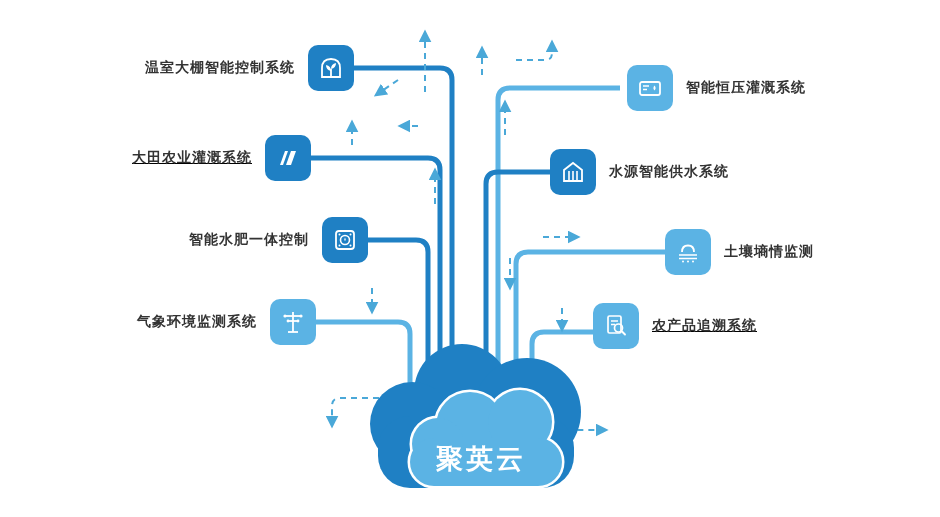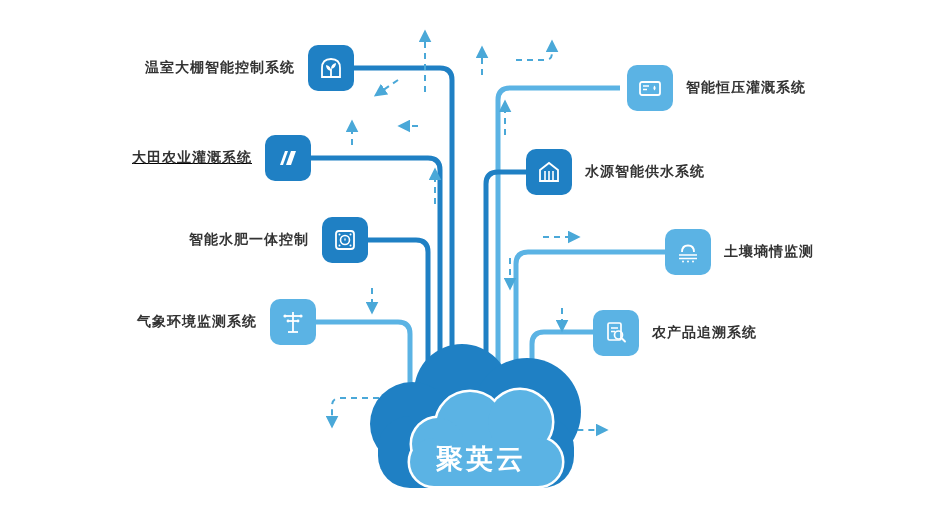--- a/index.html
+++ b/index.html
@@ -146,21 +146,21 @@
     <span class="tile light">
       <svg width="28" height="28" viewBox="0 0 28 28">
         <rect x="4" y="8" width="20" height="13" rx="2" fill="none" stroke="#fff" stroke-width="1.8"></rect>
         <path d="M18.5 11.5 Q16.3 14.3 18.5 16.5 Q20.7 14.3 18.5 11.5 Z" fill="#fff"></path>
         <path d="M7 12 H13 M7 15.5 H11" stroke="#fff" stroke-width="1.5" fill="none"></path>
       </svg>
     </span>
     <span class="label">智能恒压灌溉系统</span>
   </div>
 
-  <div class="node" style="top:149px; left:526px;">
+  <div class="node" style="top:149px; left:550px;">
     <span class="tile dark">
       <svg width="28" height="28" viewBox="0 0 28 28">
         <path d="M5 23 V12 L14 5 L23 12 V23 Z" fill="none" stroke="#fff" stroke-width="1.8"></path>
         <path d="M10 23 V13 M14 23 V13 M18 23 V13" stroke="#fff" stroke-width="1.6" fill="none"></path>
       </svg>
     </span>
     <span class="label">水源智能供水系统</span>
   </div>
 
   <div class="node" style="top:229px; left:645px;padding-left:20px;">
@@ -169,21 +169,21 @@
         <path d="M8 14 Q8 7.5 14 7.5 Q20 7.5 20 14" fill="none" stroke="#fff" stroke-width="1.8"></path>
         <path d="M5 17 H23 M5 20.5 H23" stroke="#fff" stroke-width="1.6" fill="none"></path>
         <circle cx="9" cy="23.5" r="1" fill="#fff"></circle>
         <circle cx="14" cy="23.5" r="1" fill="#fff"></circle>
         <circle cx="19" cy="23.5" r="1" fill="#fff"></circle>
       </svg>
     </span>
     <span class="label">土壤墒情监测</span>
   </div>
 
-  <div class="node" style="top:310px; left:593px;">
+  <div class="node" style="top:303px; left:593px;text-decoration:underline;">
     <span class="tile light">
       <svg width="28" height="28" viewBox="0 0 28 28">
         <rect x="6" y="4" width="13" height="17" rx="1.5" fill="none" stroke="#fff" stroke-width="1.7"></rect>
         <path d="M9 9 H16 M9 12.5 H13" stroke="#fff" stroke-width="1.5" fill="none"></path>
         <circle cx="16.5" cy="16" r="4" fill="none" stroke="#fff" stroke-width="1.7"></circle>
         <path d="M19.5 19 L23 22.5" stroke="#fff" stroke-width="1.9" stroke-linecap="round" fill="none"></path>
       </svg>
     </span>
     <span class="label">农产品追溯系统</span>
   </div>

